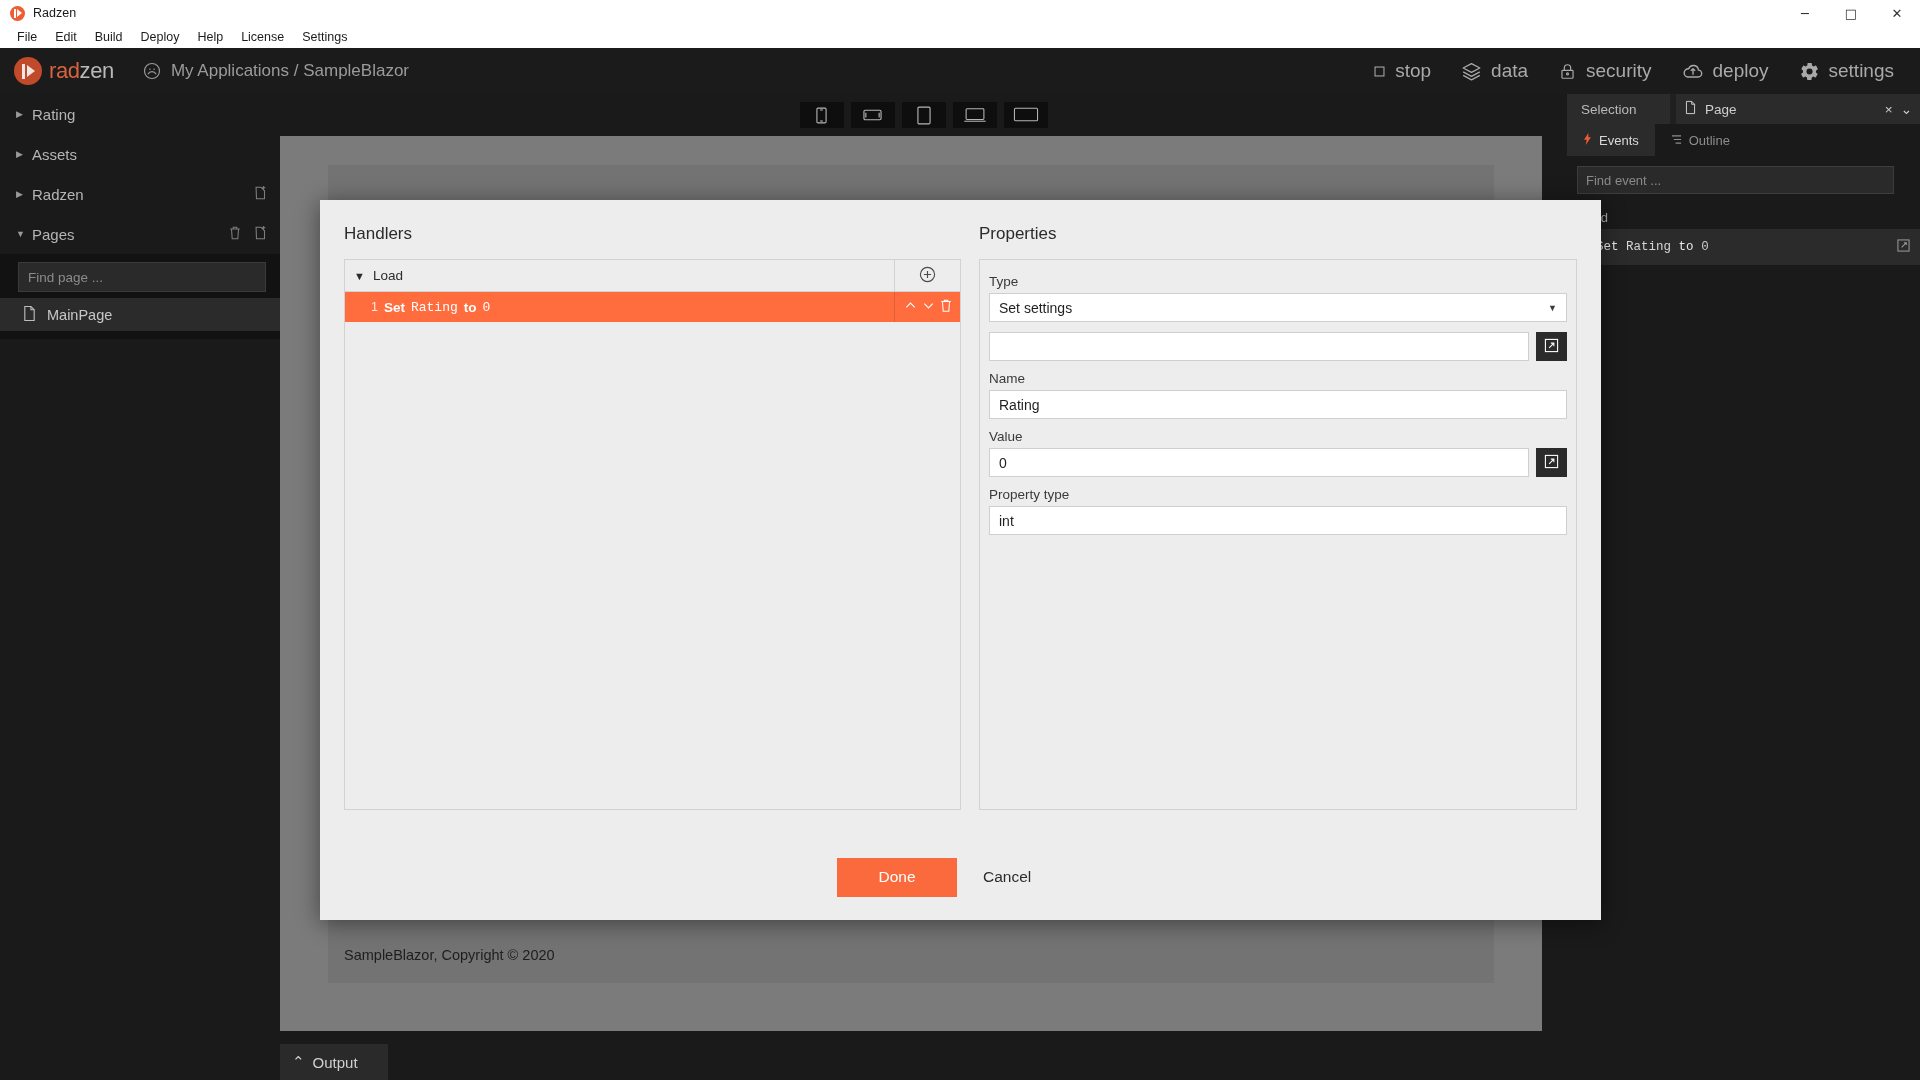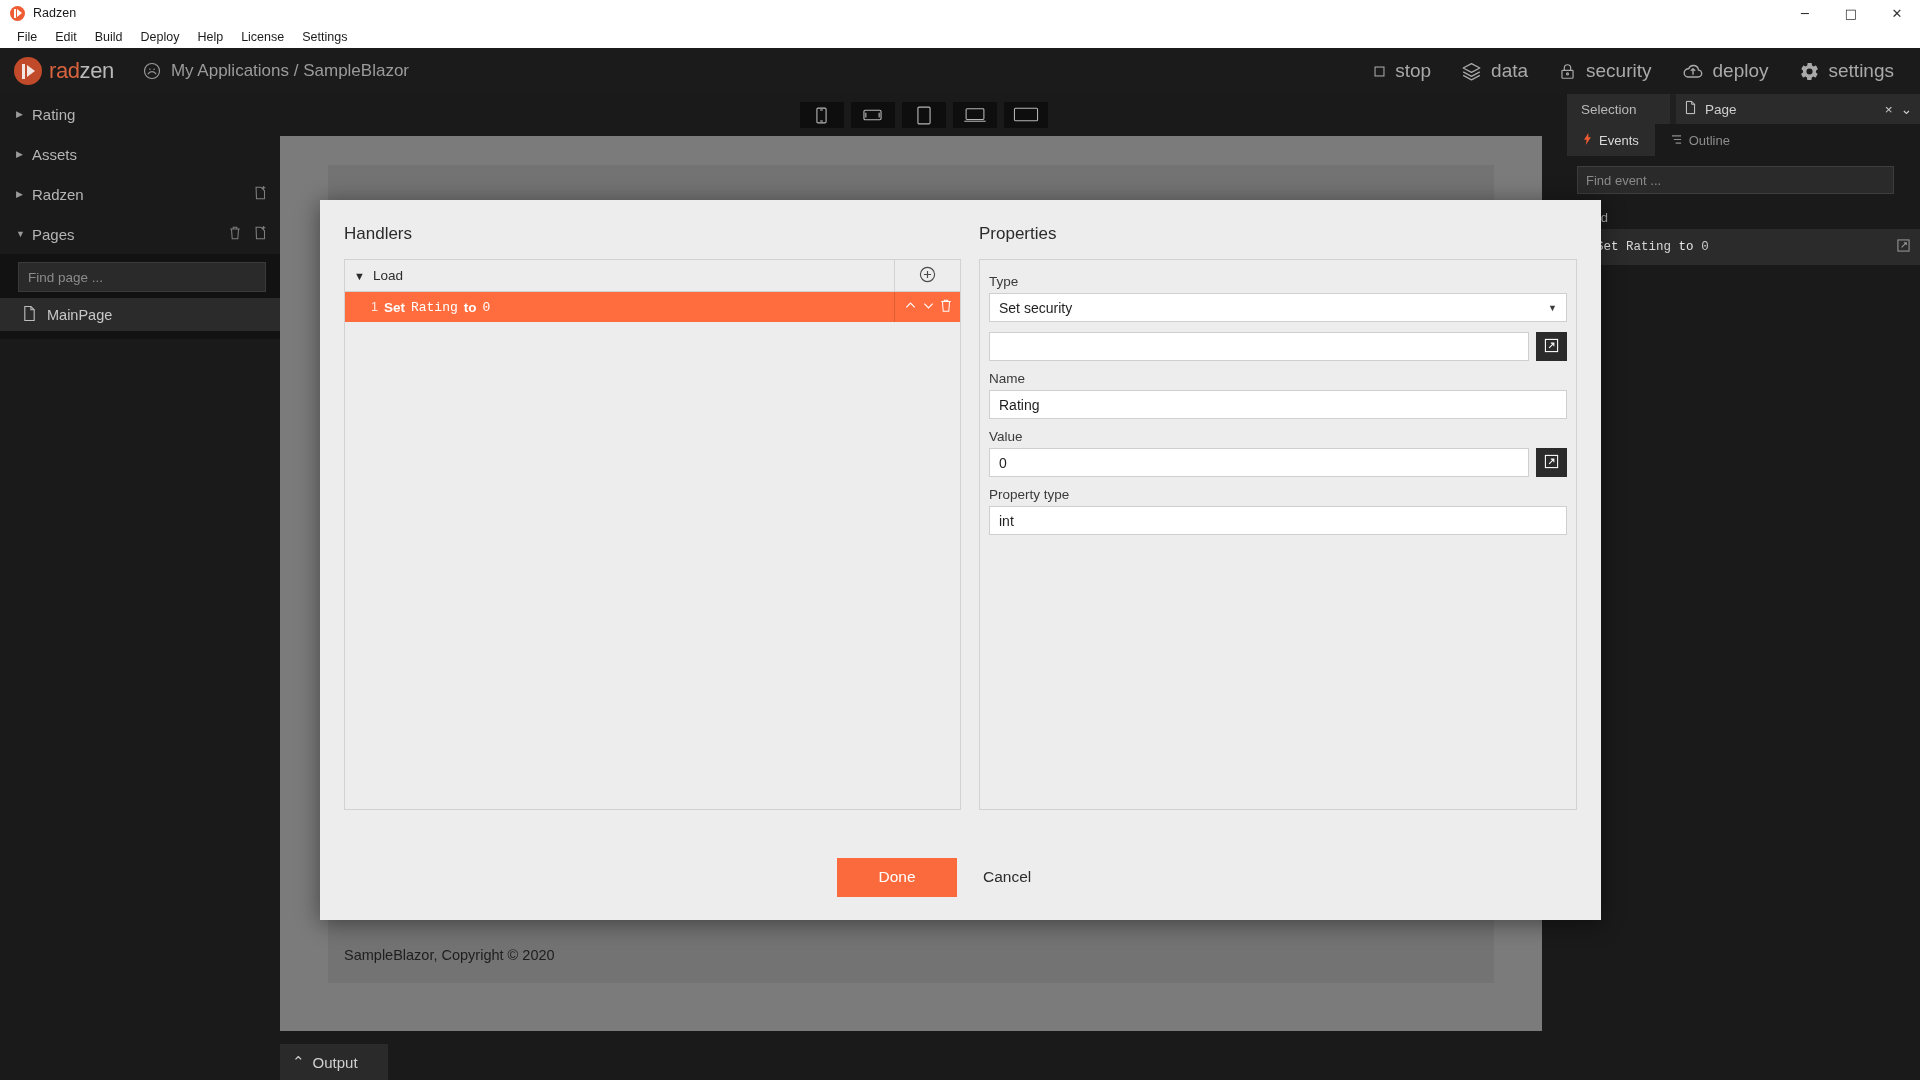--- a/index.html
+++ b/index.html
@@ -526,21 +526,21 @@
       </div>
 
       <div id="props-col">
         <div class="col-title">Properties</div>
         <div id="props-box">
 
           <div class="fld">
             <label>Type</label>
             <div class="fld-row">
               <div class="ctl select">
-                <span>Set security</span>
+                <span>Set settings</span>
                 <span class="arrow">▼</span>
               </div>
             </div>
           </div>
 
           <div class="fld">
             <div class="fld-row">
               <div class="ctl"></div>
               <div class="ext-btn">
                 <span>

